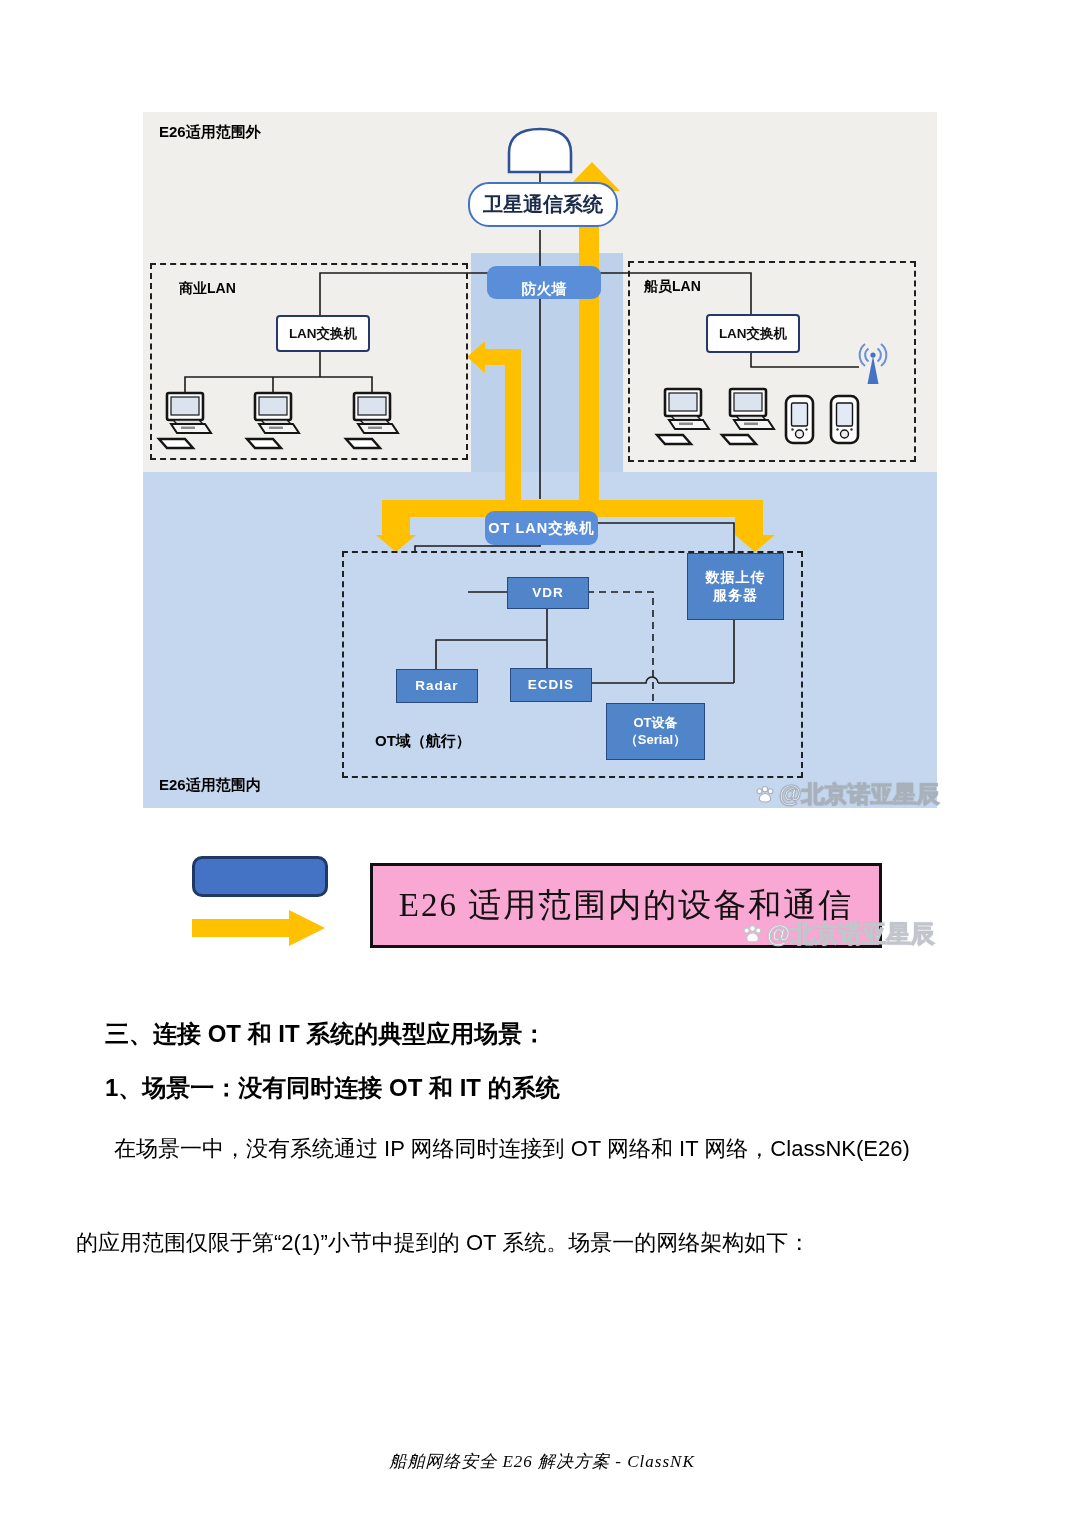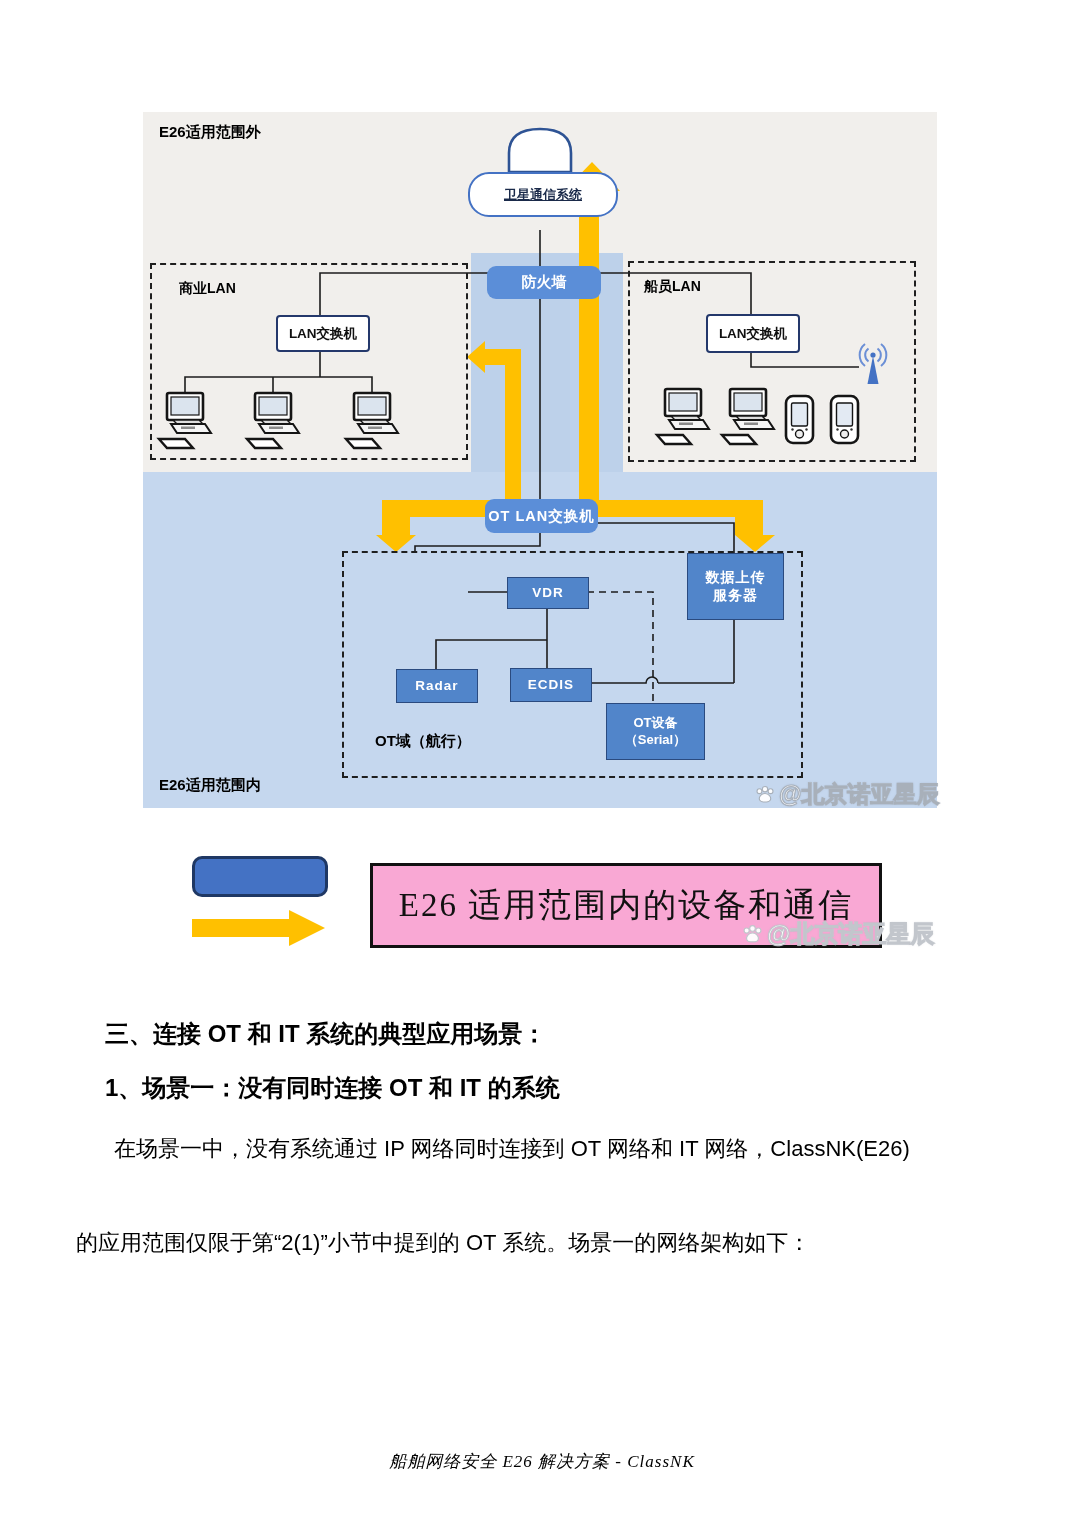--- a/index.html
+++ b/index.html
@@ -135,37 +135,37 @@
   <div class="abs dlabel" style="left:16px;top:11px;font-size:15px;">E26适用范围外</div>
   <div class="abs dlabel" style="left:16px;top:664px;font-size:15px;">E26适用范围内</div>
 
   <div class="abs dashedbox" style="left:7px;top:151px;width:314px;height:193px;"></div>
   <div class="abs dlabel" style="left:36px;top:168px;font-size:14px;">商业LAN</div>
   <div class="abs dashedbox" style="left:485px;top:149px;width:284px;height:197px;"></div>
   <div class="abs dlabel" style="left:501px;top:166px;font-size:14px;">船员LAN</div>
   <div class="abs dashedbox" style="left:199px;top:439px;width:457px;height:223px;"></div>
   <div class="abs dlabel" style="left:232px;top:620px;font-size:15px;">OT域（航行）</div>
 
-  <div class="abs whitebox" style="left:325px;top:60px;width:146px;height:41px;border-radius:21px;
-       border-color:#4472c4;font-size:13px;color:#1a2a4a;text-decoration:underline;">
+  <div class="abs whitebox" style="left:325px;top:70px;width:146px;height:41px;border-radius:21px;
+       border-color:#4472c4;font-size:20px;color:#1a2a4a;">
     <span>卫星通信系统</span>
   </div>
 
-  <div class="abs bluebox pillblue" style="left:344px;top:154px;width:114px;height:33px;font-size:15px;">
+  <div class="abs bluebox pillblue" style="left:344px;top:154px;width:114px;height:33px;font-size:15px;justify-content:flex-end;">
     <span>防火墙</span>
   </div>
 
   <div class="abs whitebox" style="left:133px;top:203px;width:90px;height:33px;font-size:13.5px;">
     <span>LAN交换机</span>
   </div>
   <div class="abs whitebox" style="left:563px;top:202px;width:90px;height:35px;font-size:13.5px;">
     <span>LAN交换机</span>
   </div>
 
-  <div class="abs bluebox pillblue" style="left:342px;top:387px;width:113px;height:34px;font-size:14.5px;letter-spacing:1px;">
+  <div class="abs bluebox pillblue" style="left:342px;top:399px;width:113px;height:34px;font-size:14.5px;letter-spacing:1px;">
     <span>OT LAN交换机</span>
   </div>
 
 
   <div class="abs bluebox" style="left:364px;top:465px;width:80px;height:30px;font-size:13.5px;letter-spacing:1px;">
     <span>VDR</span>
   </div>
 
   <div class="abs bluebox" style="left:544px;top:441px;width:95px;height:65px;font-size:14px;letter-spacing:1px;">
     <span>数据上传</span>

